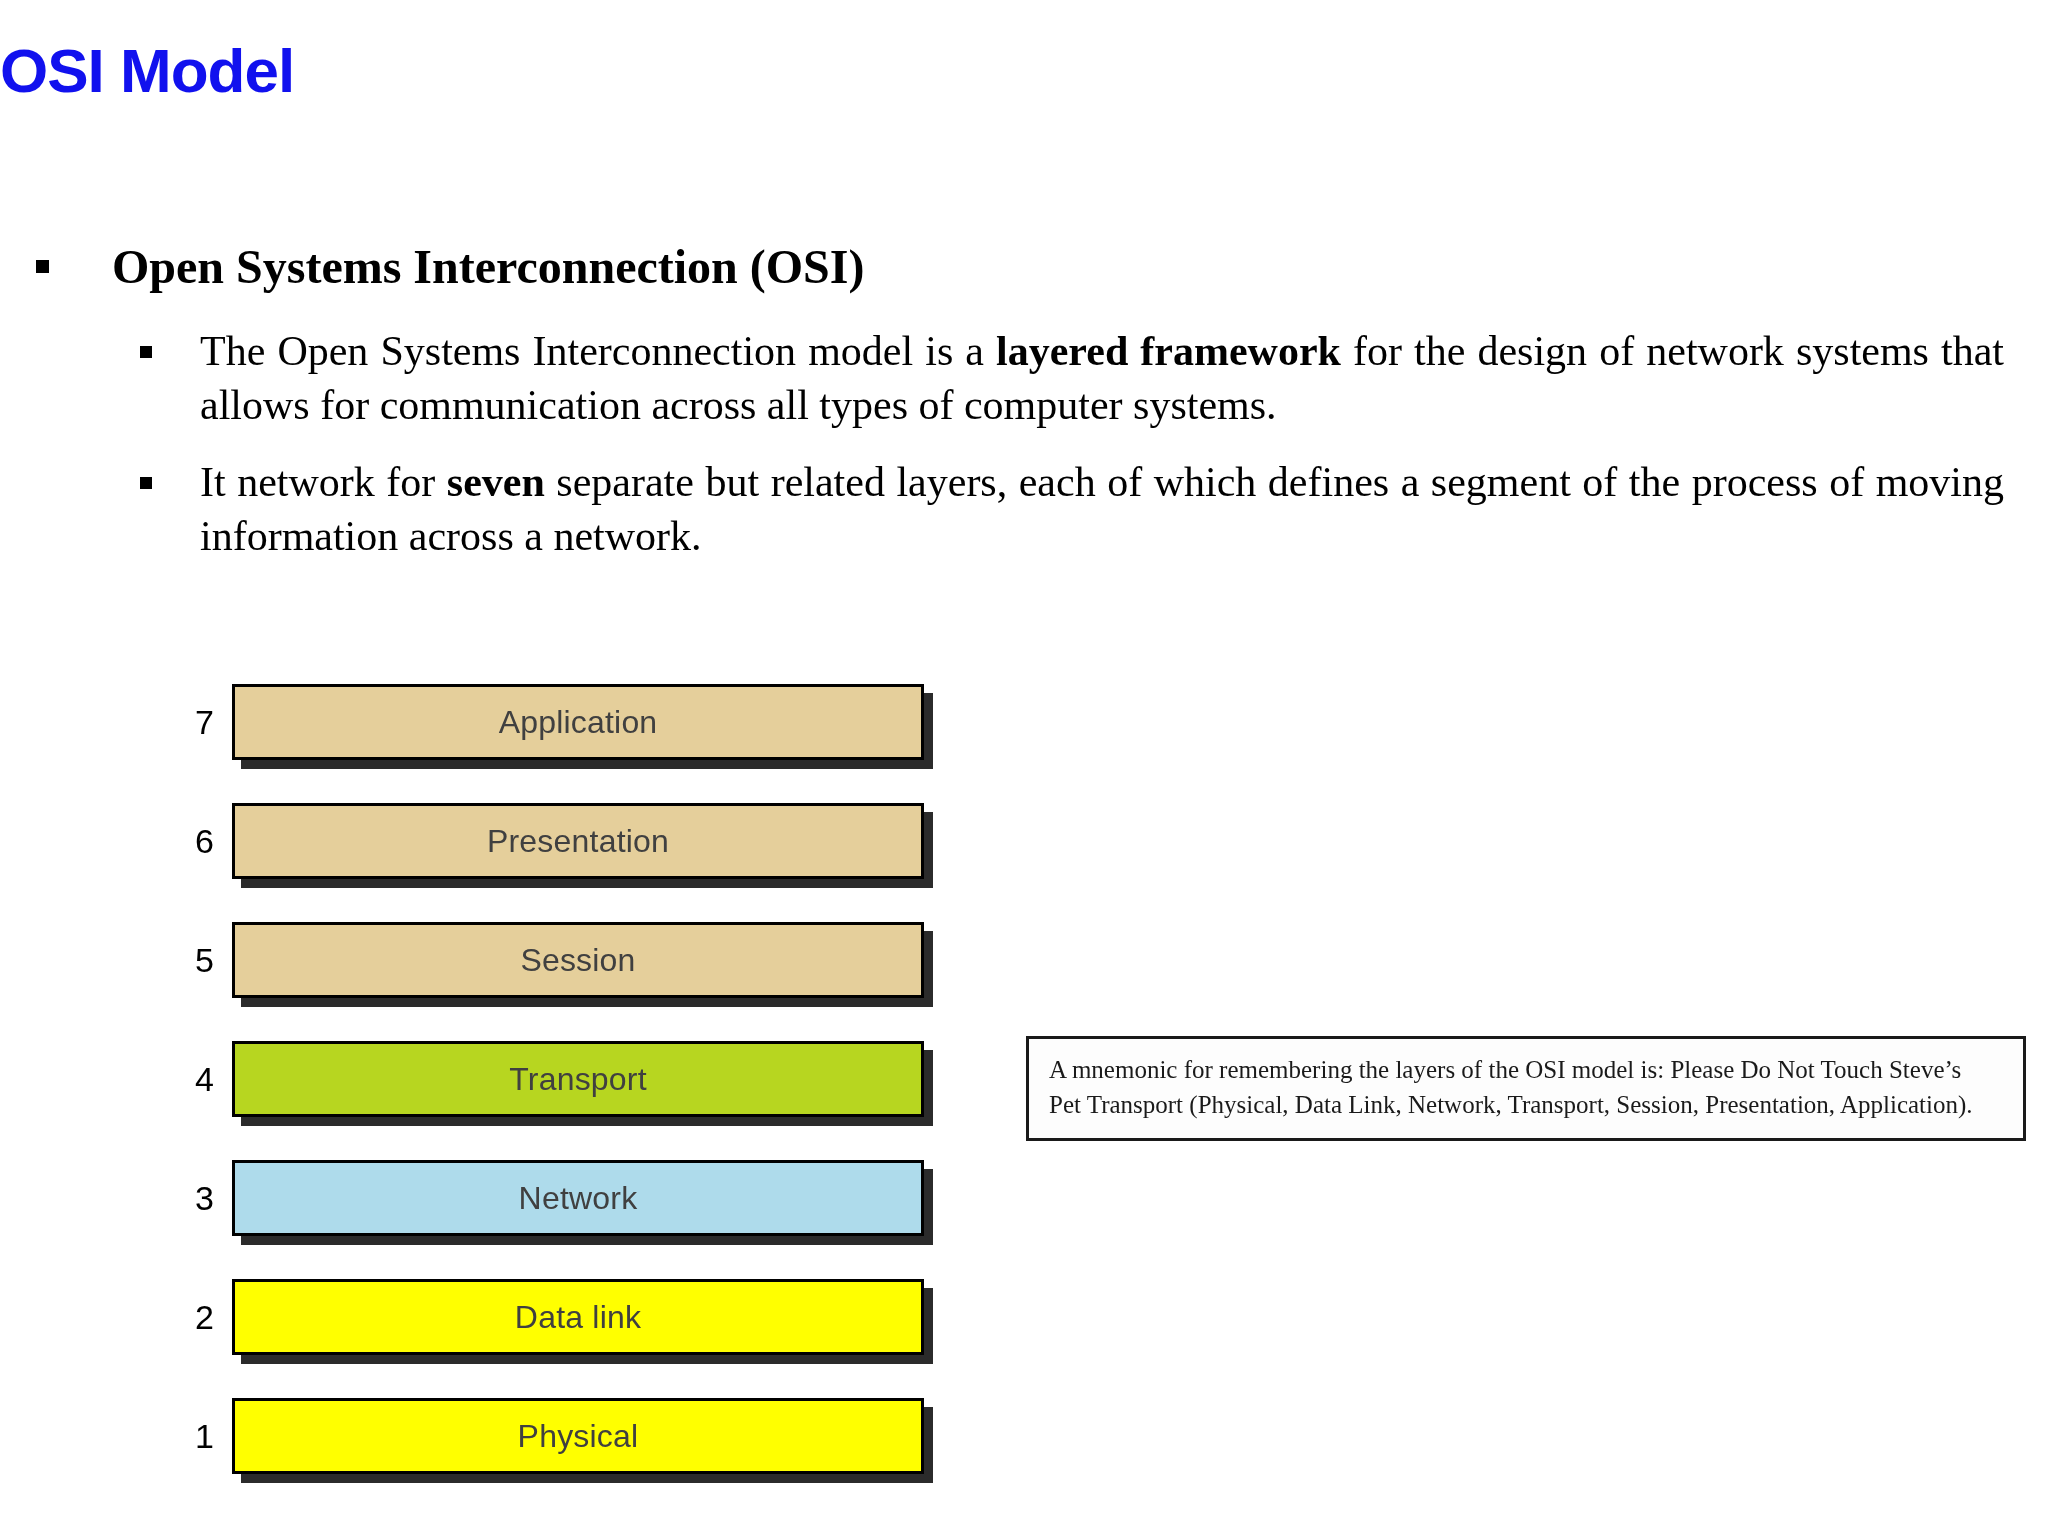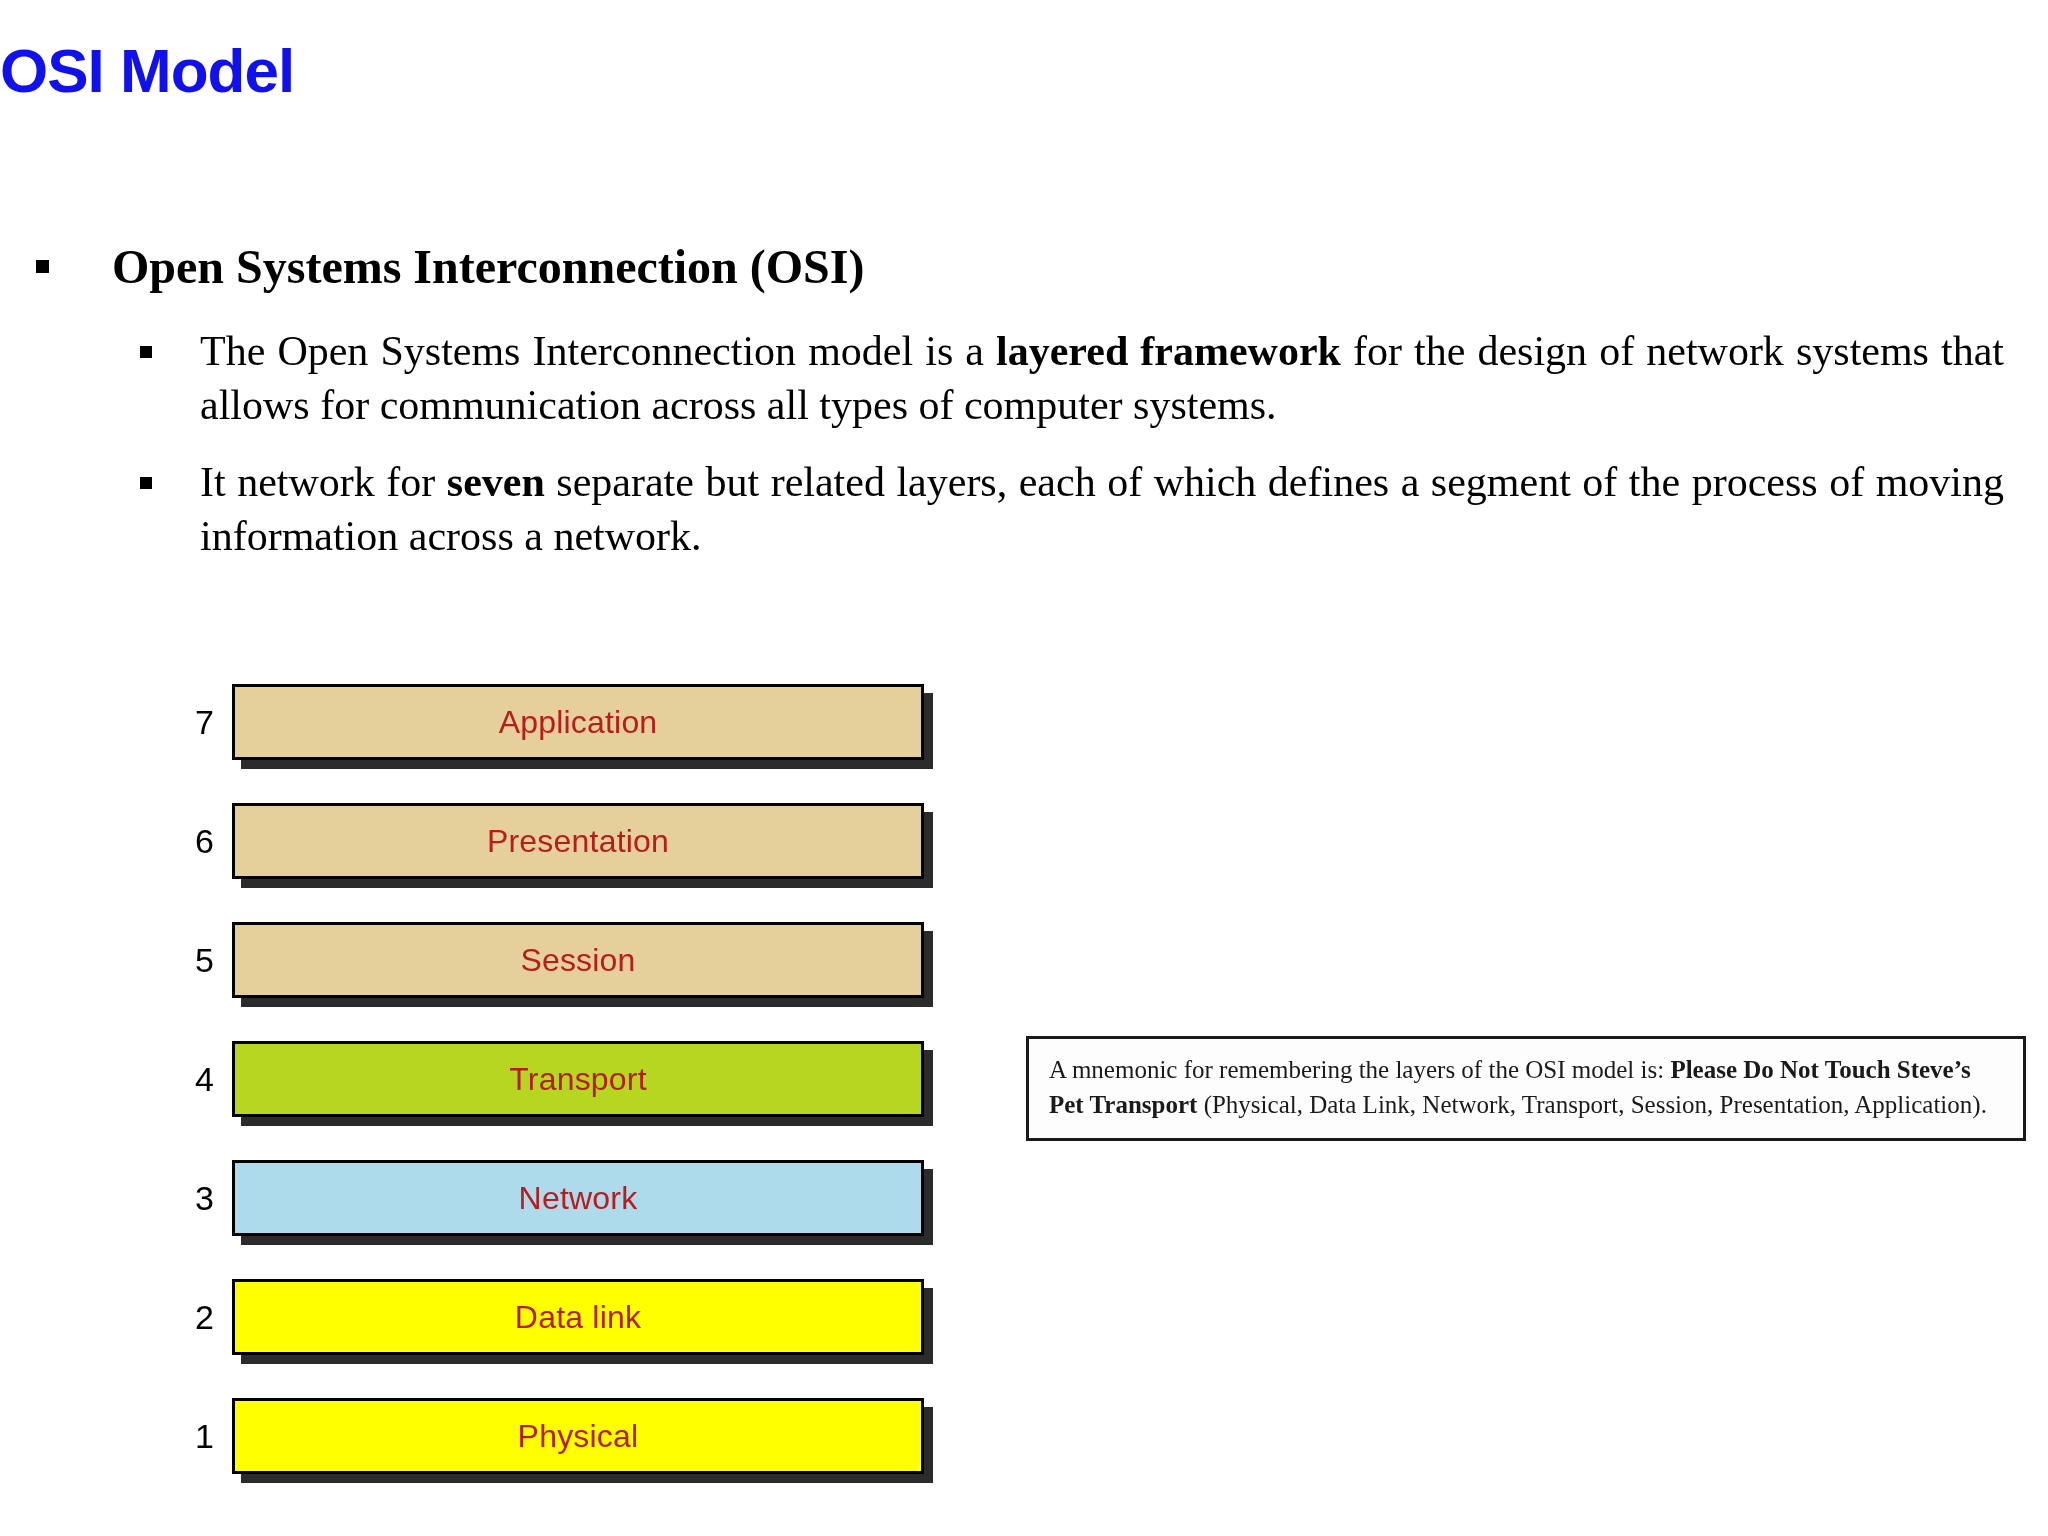--- a/index.html
+++ b/index.html
@@ -133,39 +133,39 @@
     left: 0;
     top: 0;
     width: 692px;
     height: 76px;
     border: 3px solid #000000;
     display: flex;
     align-items: center;
     justify-content: center;
     font-family: "Liberation Sans", "DejaVu Sans", sans-serif;
     font-size: 32px;
-    color: #b91c1c;
+    color: #404040;
     letter-spacing: 0.2px;
   }
 
   
   .mnemonic {
     position: absolute;
     left: 1026px;
     top: 1036px;
     width: 1000px;
     padding: 14px 18px 16px 20px;
     border: 3px solid #1a1a1a;
     background: #fdfdfd;
     font-family: "Liberation Serif", "DejaVu Serif", serif;
     font-size: 25px;
     line-height: 1.38;
     color: #1a1a1a;
   }
-  .mnemonic b { font-weight: bold; }
+  .mnemonic b { font-weight: normal; }
   .mnemonic .line { display: block; white-space: nowrap; }
 </style>
 </head>
 <body>
 
 <div class="slide-title">OSI Model</div>
 
 <div class="body-block">
 
   <div class="bullet-l1">

